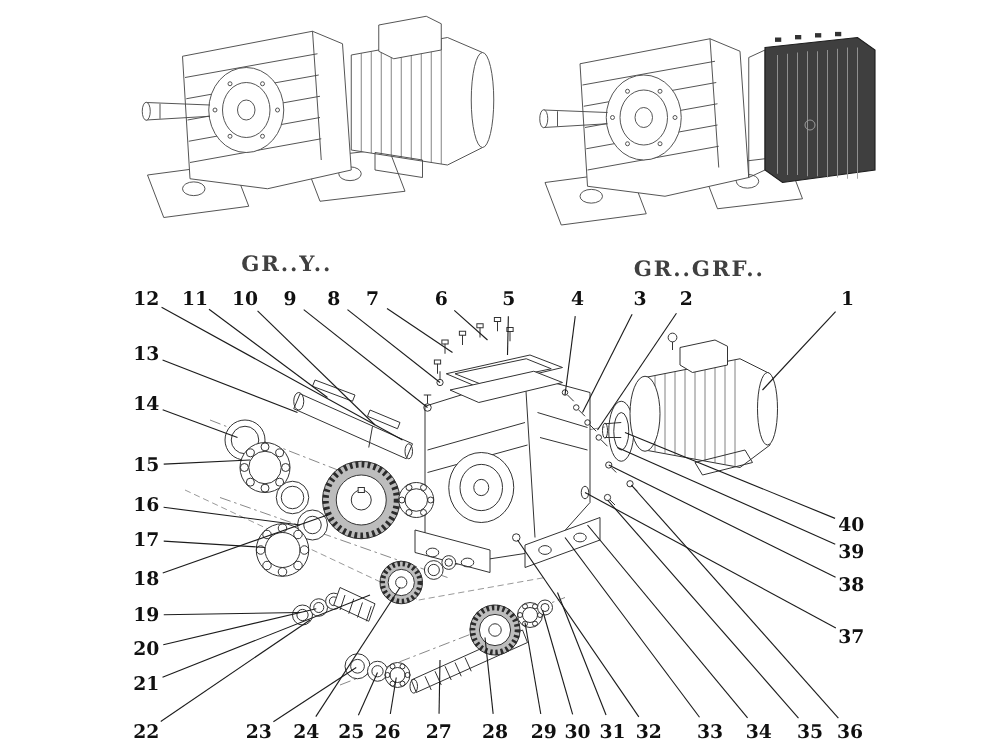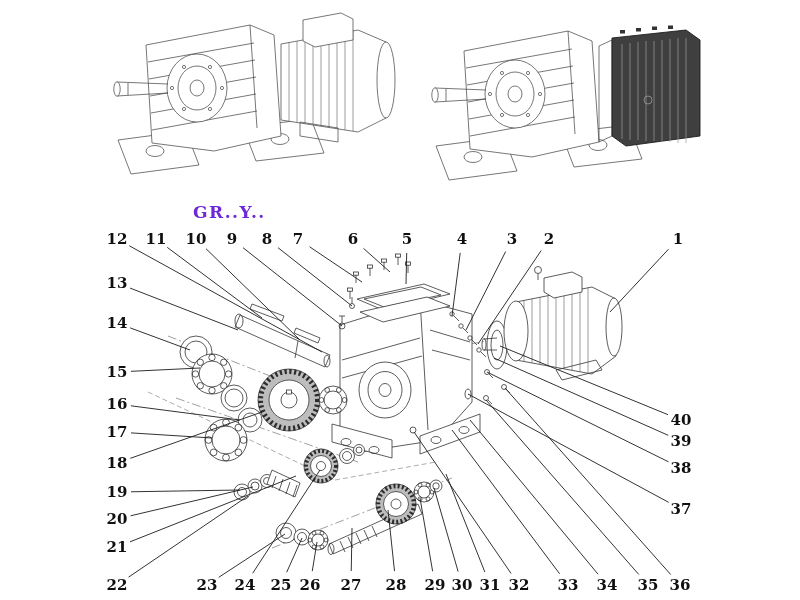--- a/index.html
+++ b/index.html
@@ -1,18 +1,18 @@
 <!DOCTYPE html>
 <html><head>
 <meta charset="utf-8">
 <style>
   html,body{margin:0;padding:0;background:#fff;}
   #stage{position:relative;width:800px;height:600px;background:#fff;overflow:hidden;
          font-family:"DejaVu Serif",serif;}
-  .model-label{position:absolute;font:700 17px "DejaVu Serif",serif;letter-spacing:1.5px;color:#6d28d9;white-space:nowrap;text-align:right;}
+  .model-label{position:absolute;font:700 17px "DejaVu Serif",serif;letter-spacing:1.5px;color:#404040;white-space:nowrap;text-align:right;}
   #art{position:absolute;left:0;top:0;}
   .thin{stroke:#4a4a4a;stroke-width:0.75;fill:none;}
   .ink{stroke:#333;stroke-width:0.8;fill:none;}
   .leader{stroke:#1c1c1c;stroke-width:0.9;}
   .callout-num{font:700 15px "DejaVu Serif",serif;fill:#101010;text-anchor:middle;}
   .dashdot{stroke:#777;stroke-width:0.7;fill:none;stroke-dasharray:9 3 2 3;}
   .dash{stroke:#8a8a8a;stroke-width:0.7;fill:none;stroke-dasharray:5 3;}
   .fin{stroke:#5a5a5a;stroke-width:0.6;}
   .finlight{stroke:#9b9b9b;stroke-width:0.7;}
 </style>
@@ -407,14 +407,15 @@
         <line x1="668.4522545931341" y1="461.7908063966024" x2="487" y2="372" class="leader"></line>
         <text x="681" y="473" class="callout-num">38</text>
         <line x1="668.203818089394" y1="435.3204112375385" x2="494" y2="358" class="leader"></line>
         <text x="681" y="446" class="callout-num">39</text>
         <line x1="668.0412024526598" y1="414.7019280745681" x2="500" y2="346" class="leader"></line>
         <text x="681" y="425" class="callout-num">40</text>
       </g>
   </svg>
 
   <div class="model-label" style="left:193px;top:202px;">GR..Y..</div>
+  <div class="model-label" style="left:507px;top:206px;">GR..GRF..</div>
 
 </div>
 
 </body></html>

